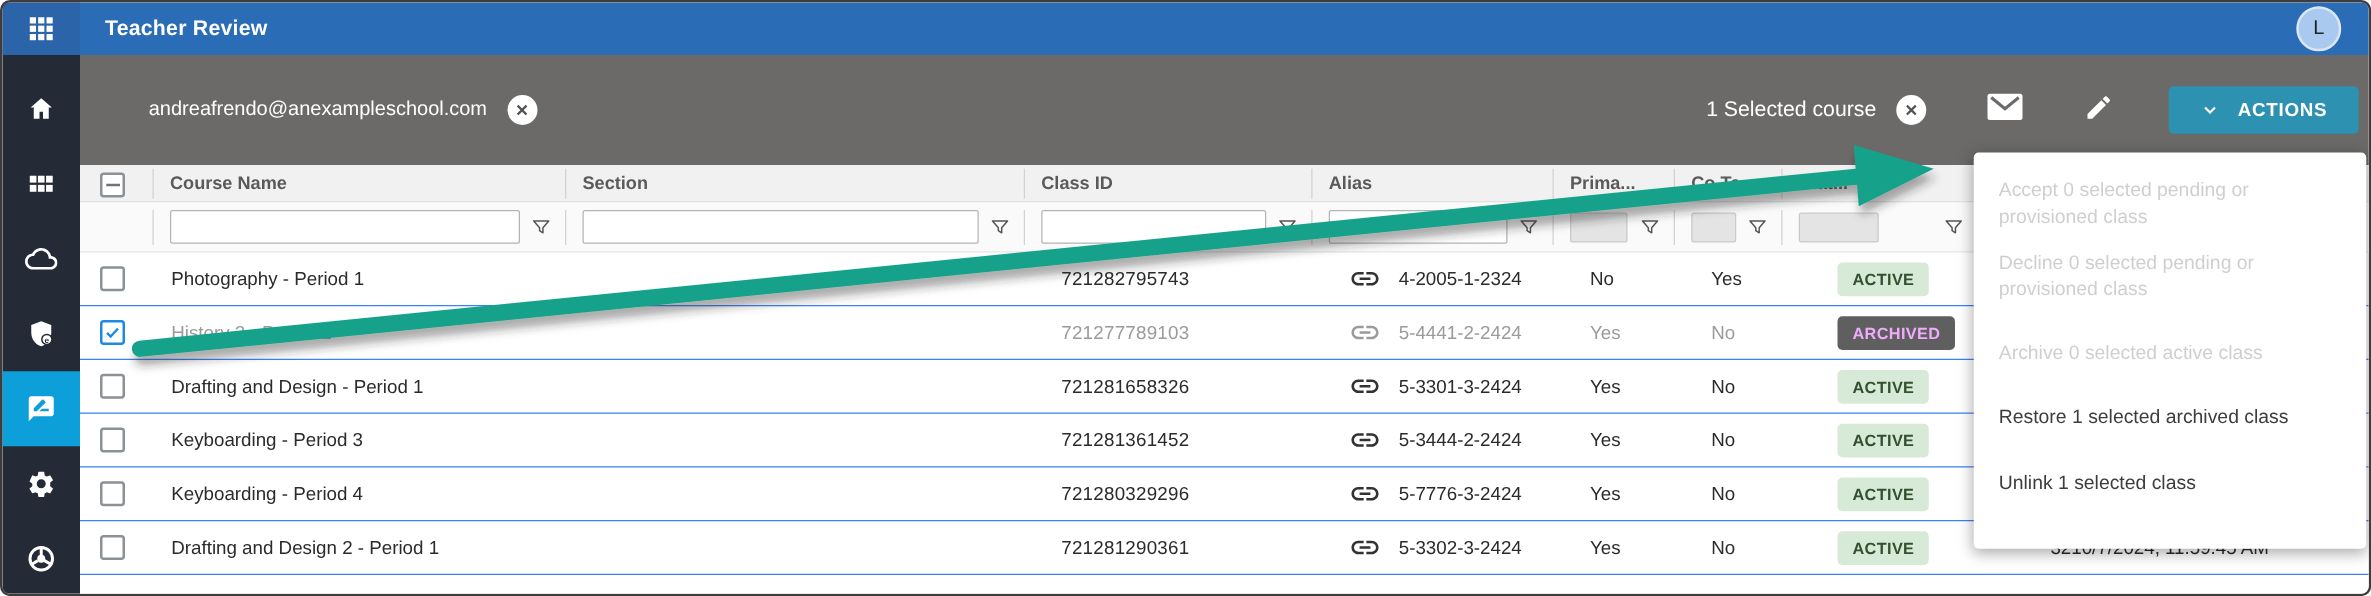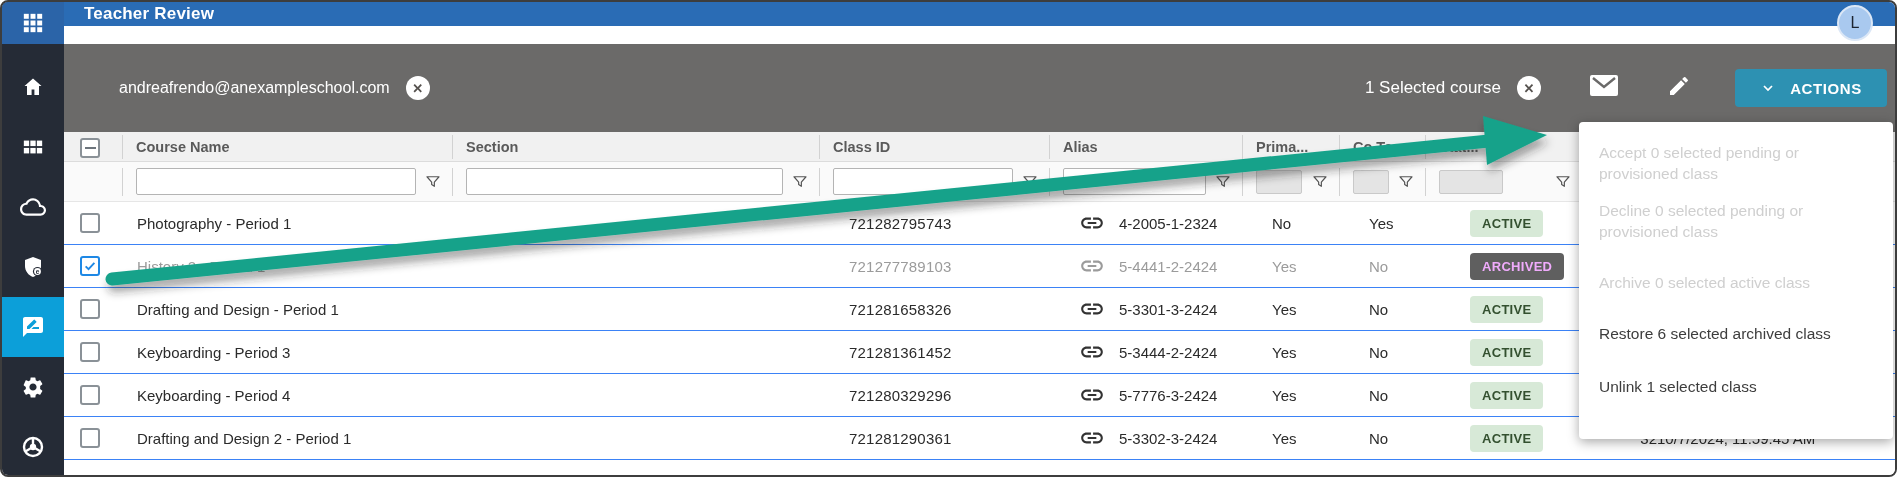--- a/index.html
+++ b/index.html
@@ -9,21 +9,21 @@
 
   
   .sidebar { position:absolute; left:0; top:0; width:62px; height:100%; background:#252b36; z-index:6; }
   .sidebar-apps { width:62px; height:42px; background:#2b64a8; display:flex; align-items:center; justify-content:center; cursor:pointer; }
   .side-nav { margin-top:13px; }
   .side-item { width:62px; height:60px; display:flex; align-items:center; justify-content:center; cursor:pointer; }
   .side-item.active { background:#0c9fd9; }
   .side-item svg, .sidebar-apps svg { display:block; }
 
   
-  .topbar { position:absolute; left:62px; right:0; top:0; height:24px; background:#2a6cb5; z-index:5;
+  .topbar { position:absolute; left:62px; right:0; top:0; height:42px; background:#2a6cb5; z-index:5;
             display:flex; align-items:center; }
   .topbar-title { color:#fff; font-size:17px; font-weight:bold; margin-left:20px; letter-spacing:.2px; }
   .avatar { position:absolute; right:22px; top:3px; width:36px; height:36px; border-radius:50%;
             background:#a9c9ef; border:2px solid #dbe7f6; color:#1c2430; font-size:16px;
             display:flex; align-items:center; justify-content:center; cursor:pointer; }
 
   
   .gheader { position:absolute; left:62px; right:0; top:42px; height:88px; background:#6b6a69; z-index:5;
              display:flex; align-items:center; }
   .gh-title { color:#fff; font-size:26px; font-weight:500; margin-left:20px; }
@@ -436,17 +436,17 @@
     <g filter="url(#ashadow)">
       <line x1="110" y1="277" x2="1487" y2="139" stroke="#16a28a" stroke-width="13" stroke-linecap="round"></line>
       <polygon points="1545,133 1485,163 1481,114" fill="#16a28a"></polygon>
     </g>
   </svg>
 
   <div class="menu">
     <div class="menu-item disabled">Accept 0 selected pending or provisioned class</div>
     <div class="menu-item disabled">Decline 0 selected pending or provisioned class</div>
     <div class="menu-item disabled" style="margin-top:14px;">Archive 0 selected active class</div>
-    <div class="menu-item" style="margin-top:14px;">Restore 6 selected archived class</div>
+    <div class="menu-item" style="margin-top:14px;">Restore 1 selected archived class</div>
     <div class="menu-item" style="margin-top:16px;">Unlink 1 selected class</div>
   </div>
 
 </div>
 
 </body></html>

